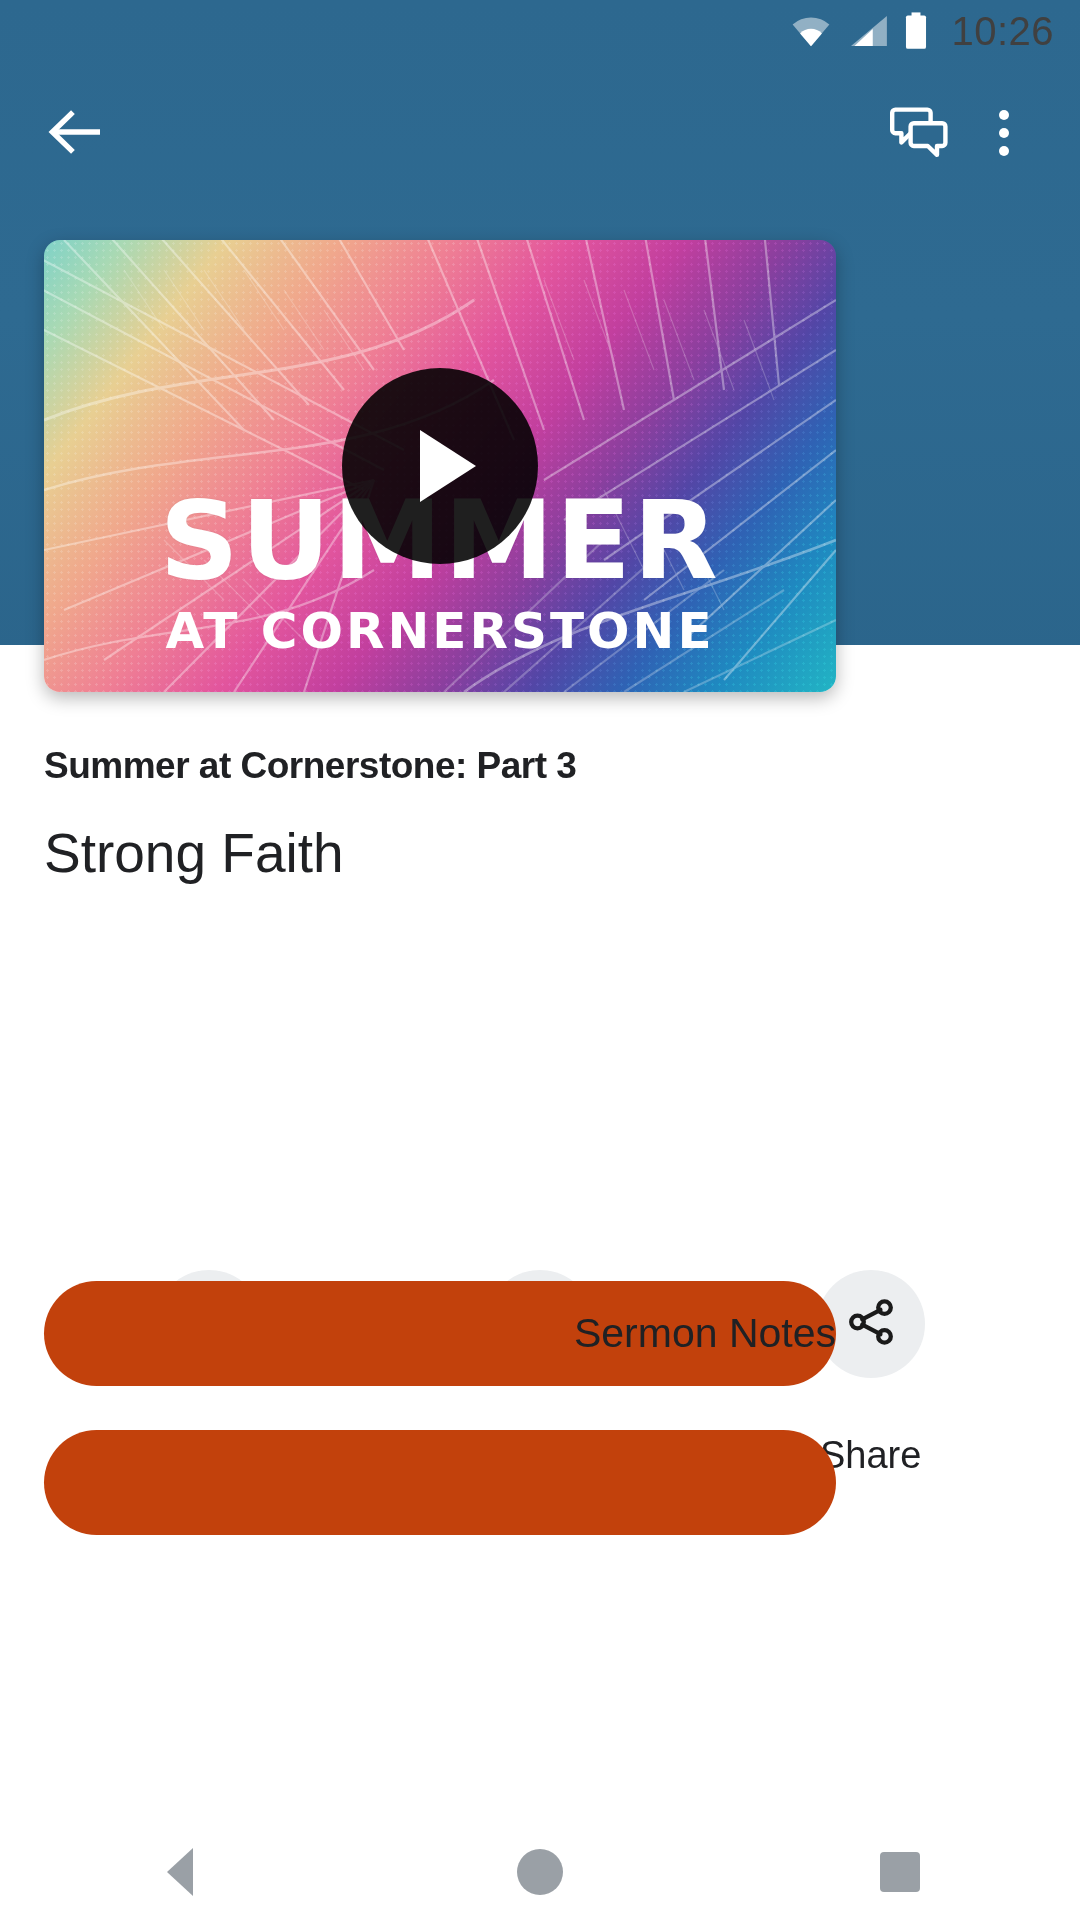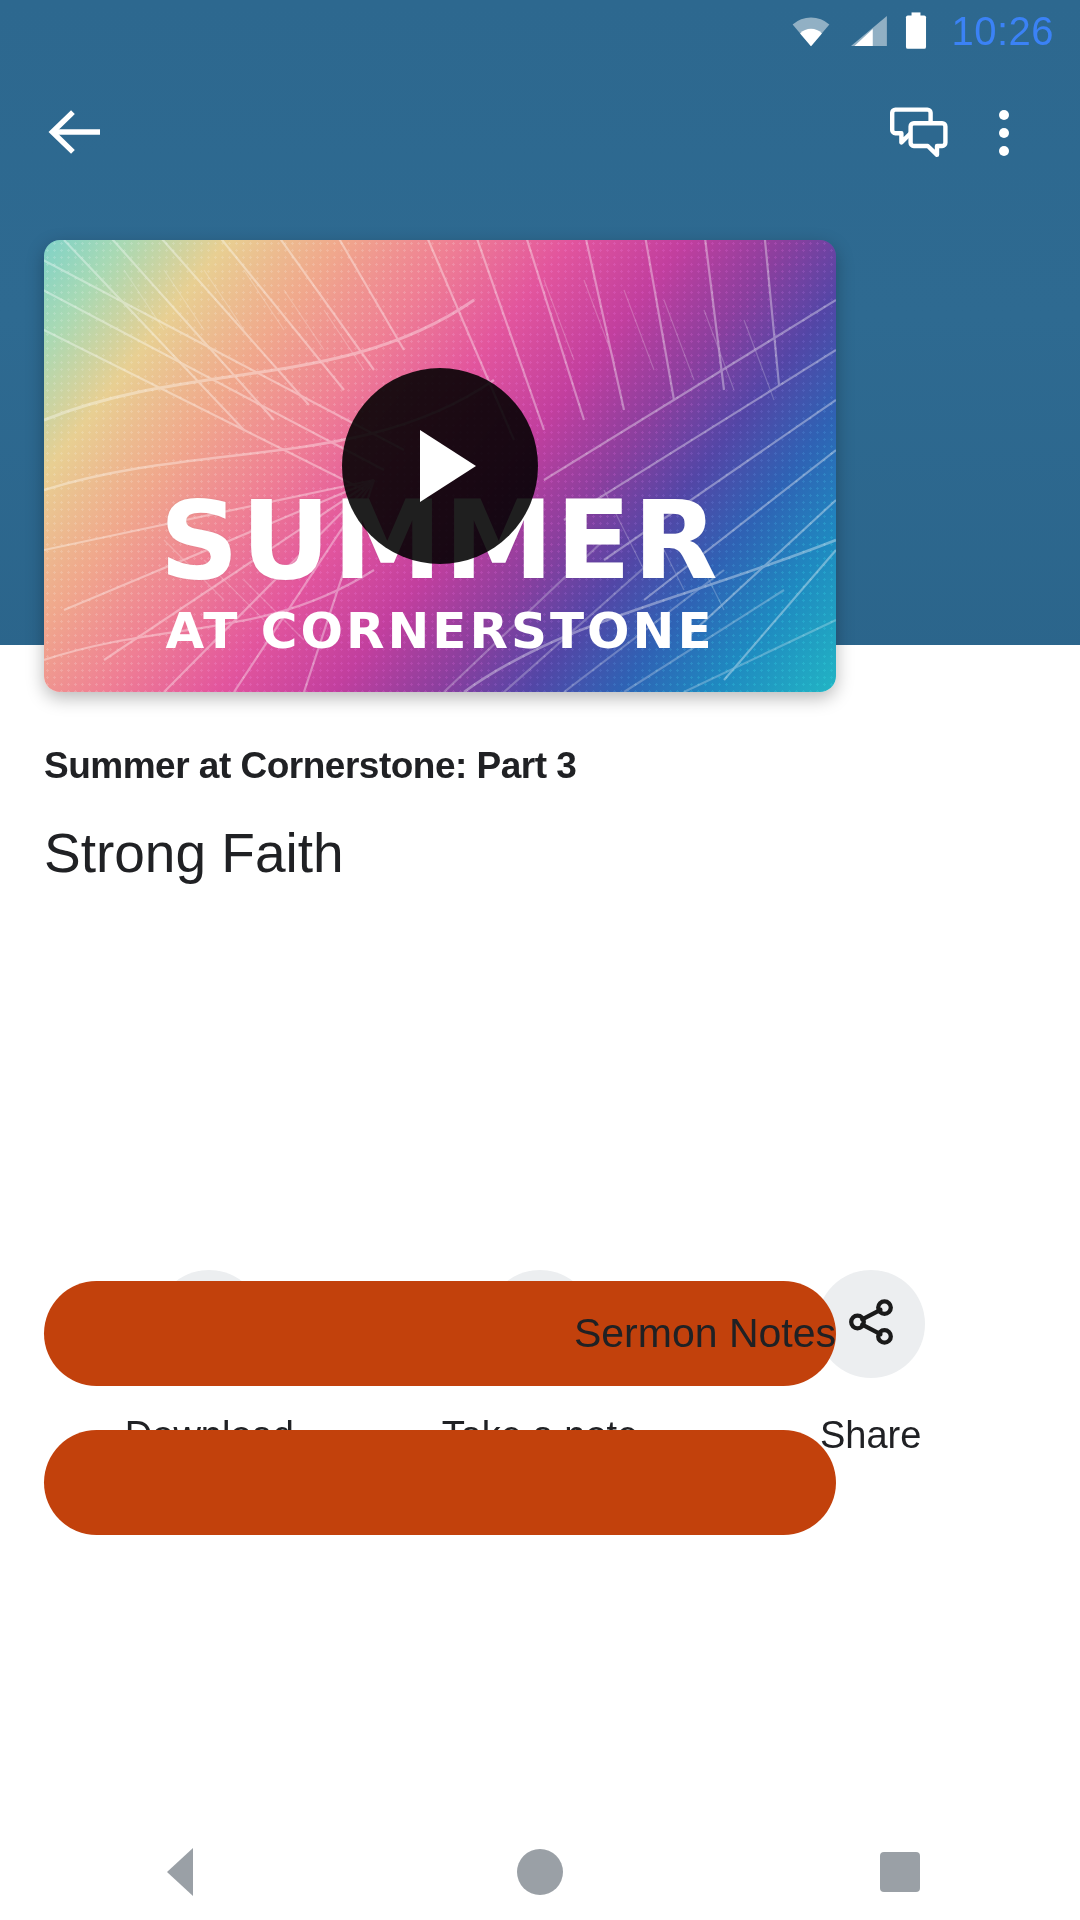--- a/index.html
+++ b/index.html
@@ -18,21 +18,21 @@
   }
 
   
   .status-bar {
     position:absolute; left:0; top:0; width:1080px; height:62px;
     display:flex; align-items:center; justify-content:flex-end;
     padding-right:26px; gap:14px;
   }
   .sb-icon { display:flex; align-items:center; }
   .sb-time {
-    color:#3b82f6; font-size:40px; font-weight:400; letter-spacing:0.5px;
+    color:#404040; font-size:40px; font-weight:400; letter-spacing:0.5px;
     margin-left:8px; line-height:1;
   }
 
   
   .app-bar {
     position:absolute; left:0; top:78px; width:1080px; height:110px;
     display:flex; align-items:center; padding:0 34px;
   }
   .app-bar-spacer { flex:1; }
   .appbar-btn {
@@ -125,21 +125,21 @@
   .actions {
     position:absolute; left:44px; top:1270px; width:992px;
     display:flex; justify-content:space-around; align-items:flex-start;
   }
   .action { display:flex; flex-direction:column; align-items:center; cursor:pointer; width:240px; }
   .action-circle {
     width:108px; height:108px; border-radius:50%; background:#eceef0;
     display:flex; align-items:center; justify-content:center;
   }
   .action-label {
-    margin-top:38px; font-size:38px; color:#202124; font-weight:400; line-height:1;
+    margin-top:58px; font-size:38px; color:#202124; font-weight:400; line-height:1;
   }
 
   
   .pill {
     position:absolute; left:44px; width:792px; height:105px;
     background:#c2410c; border-radius:54px;
     display:flex; align-items:center; justify-content:flex-end;
     cursor:pointer; border:none;
   }
   .pill-1 { top:1281px; }

